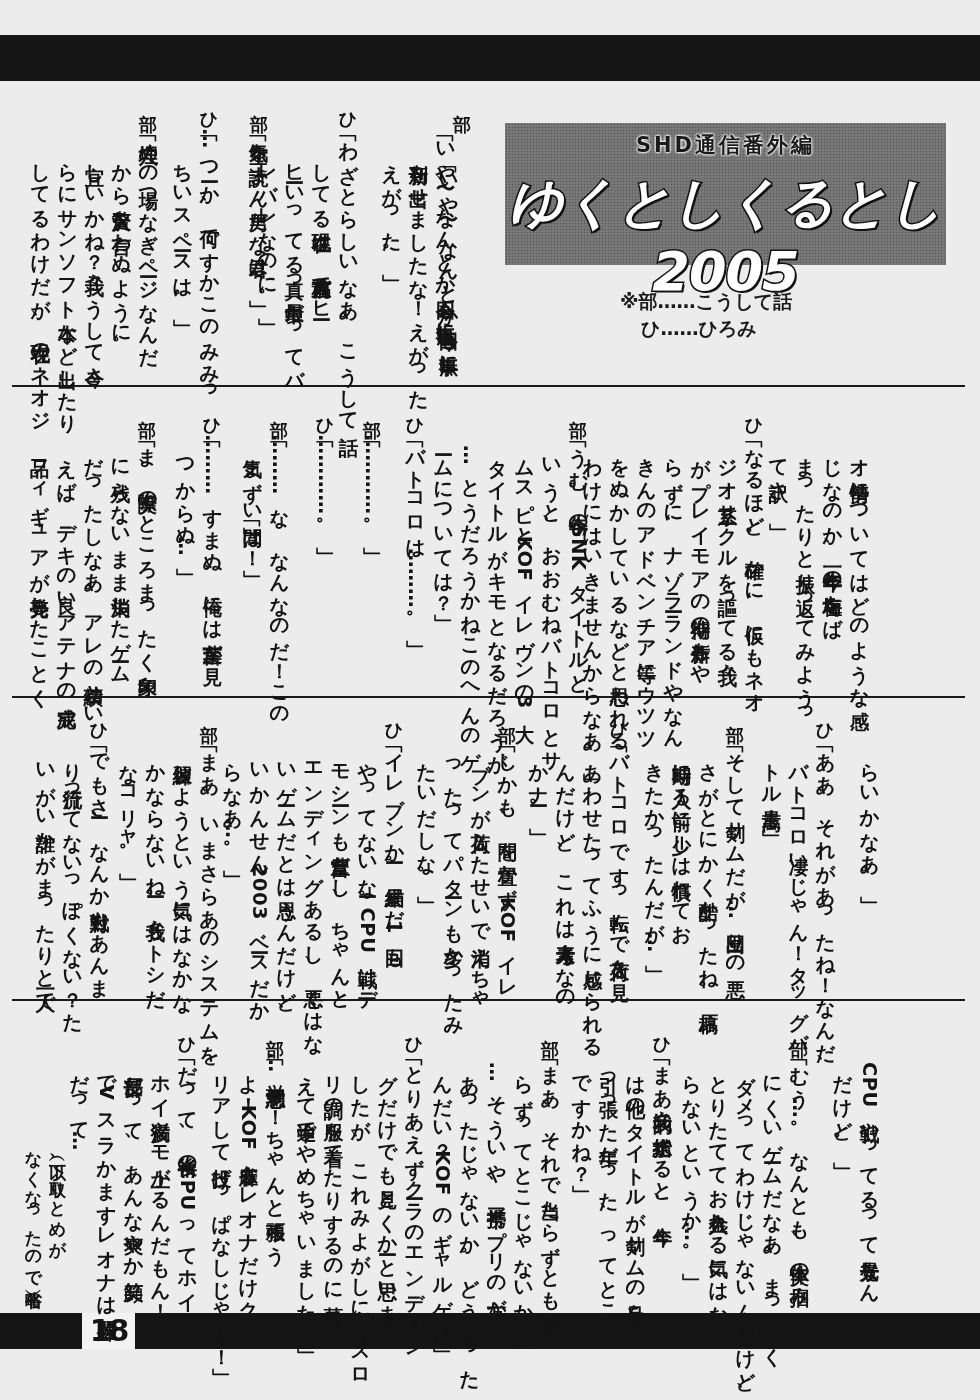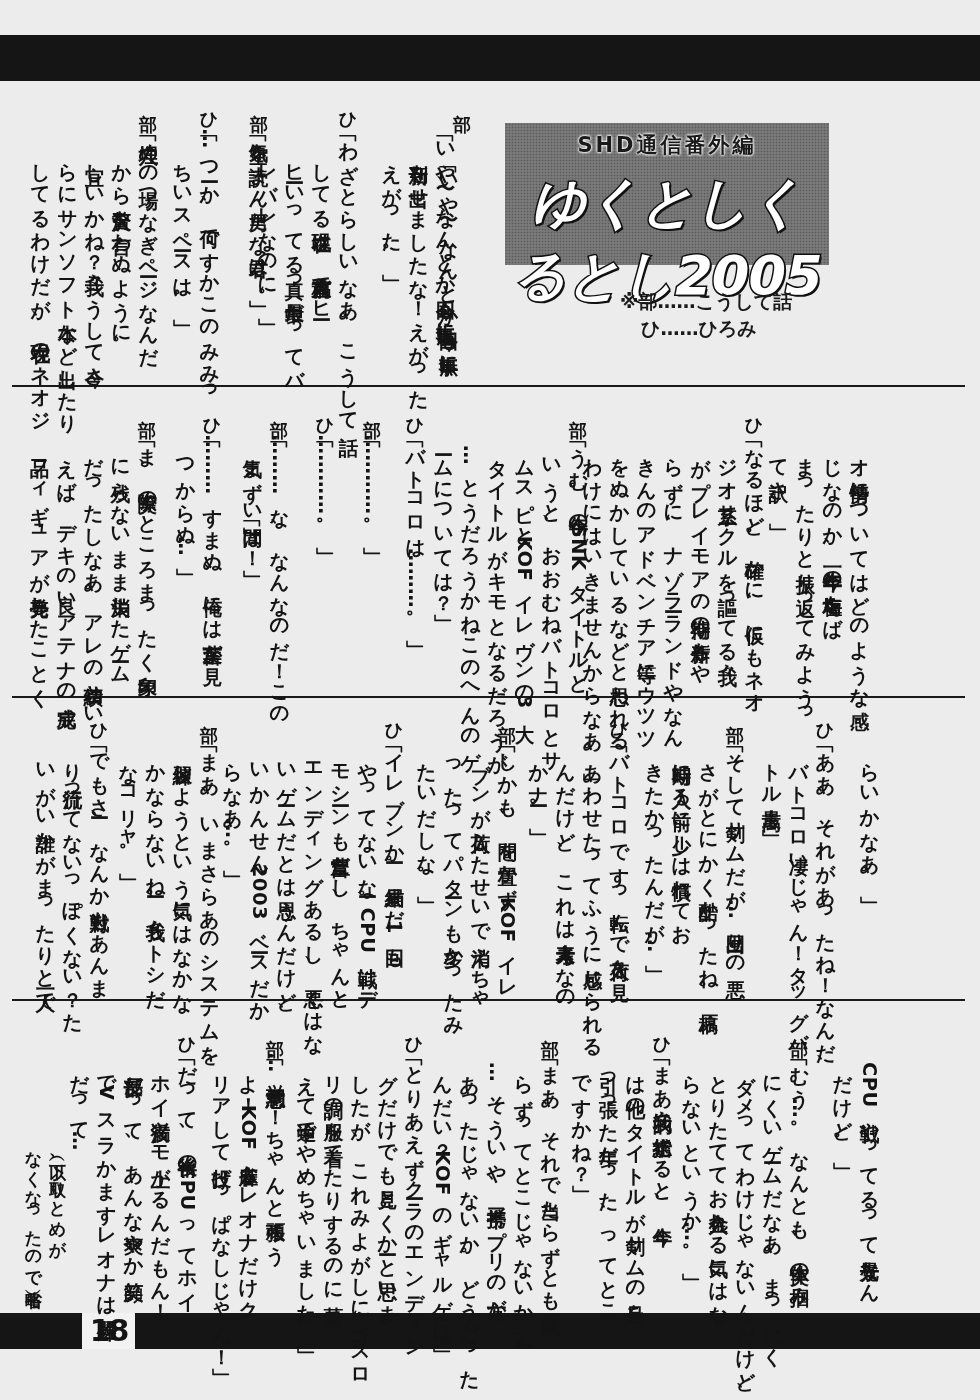--- a/index.html
+++ b/index.html
@@ -28,21 +28,21 @@
       letter-spacing: 0.5px;
       white-space: pre;
     }
     .speaker {
       position: absolute; writing-mode: vertical-rl; font-weight: bold;
       font-size: 18px; line-height: 24px;
     }
 
     
     .title-box {
-      position: absolute; left: 505px; top: 123px; width: 324px; height: 142px;
+      position: absolute; left: 505px; top: 123px; width: 441px; height: 142px;
       background-color: #9a9a9a;
       background-image:
         radial-gradient(#5a5a5a 0.9px, transparent 1.1px),
         radial-gradient(#5a5a5a 0.9px, transparent 1.1px);
       background-size: 3px 3px;
       background-position: 0 0, 1.5px 1.5px;
     }
     .title-sub {
       position: absolute; left: 0; right: 0; top: 8px; text-align: center;
       font-weight: bold; font-size: 21px; color: #1a1a1a; letter-spacing: 3px;

